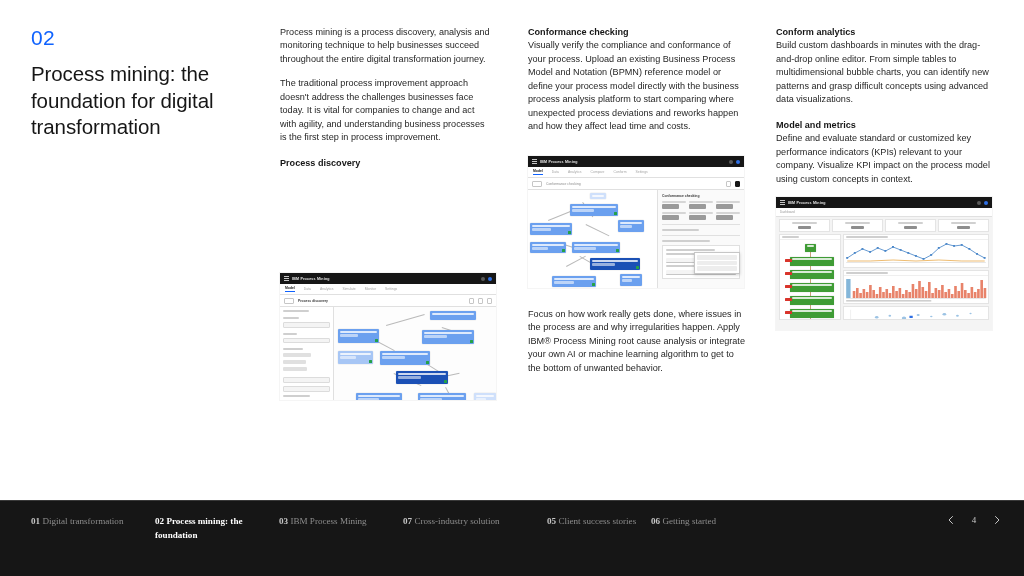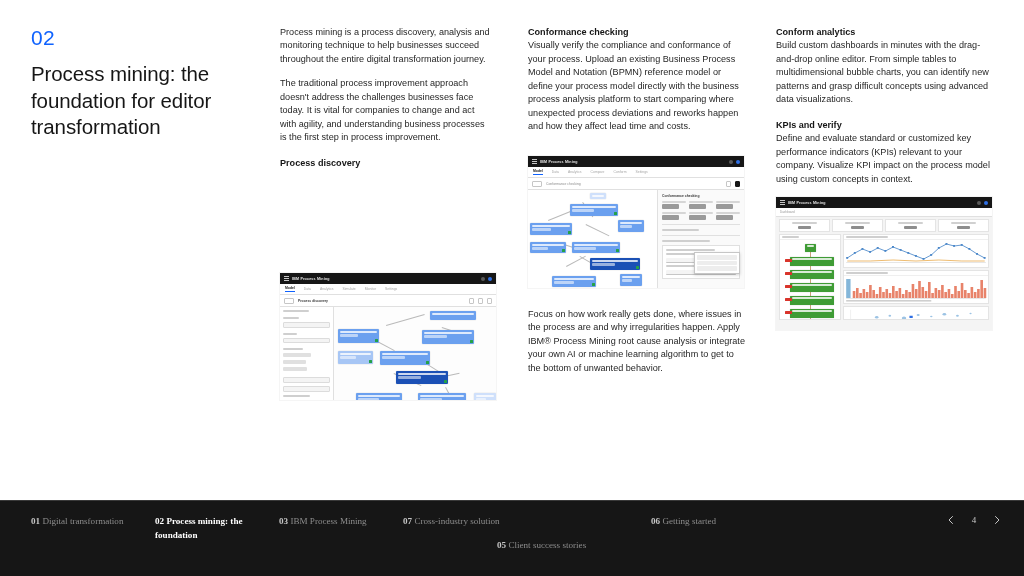--- a/index.html
+++ b/index.html
@@ -173,40 +173,40 @@
     position: absolute; top: 14px; width: 112px;
     font-size: 9.1px; line-height: 1.5; color: #8d8d8d;
   }
   .nav-item .n-num { font-weight: 700; color: #c6c6c6; }
   .nav-item.active { color: #ffffff; font-weight: 700; }
   .nav-item.active .n-num { color: #ffffff; }
   .nav-1 { left: 31px; }
   .nav-2 { left: 155px; }
   .nav-3 { left: 279px; }
   .nav-4 { left: 403px; }
-  .nav-5 { left: 497px; margin-top: 24px; }
+  .nav-5 { left: 547px; }
   .nav-6 { left: 651px; width: 130px; }
 
   .pager {
     position: absolute; right: 22px; top: 14px;
     display: flex; align-items: center; gap: 14px;
     color: #c6c6c6; font-size: 9px;
   }
   .pager .chev { width: 10px; height: 10px; display: block; }
   .pager .chev svg { display: block; }
   .pager .pg-num { min-width: 8px; text-align: center; }
 </style>
 </head>
 <body>
 
 <div class="slide">
 
   <div class="title-col">
     <div class="section-num">02</div>
-    <div class="slide-title">Process mining: the foundation for editor transformation</div>
+    <div class="slide-title">Process mining: the foundation for digital transformation</div>
   </div>
 
   <div class="col col-1">
     <div class="body-text">Process mining is a process discovery, analysis and monitoring technique to help businesses succeed throughout the entire digital transformation journey.</div>
     <div class="body-text">The traditional process improvement approach doesn't address the challenges businesses face today. It is vital for companies to change and act with agility, and understanding business processes is the first step in process improvement.</div>
     <div class="block">
       <div class="sub-head">Process discovery</div>
     </div>
   </div>
 
@@ -220,21 +220,21 @@
   <div class="col" style="left:528px; top:308px; width:218px;">
     <div class="body-text">Focus on how work really gets done, where issues in the process are and why irregularities happen. Apply IBM® Process Mining root cause analysis or integrate your own AI or machine learning algorithm to get to the bottom of unwanted behavior.</div>
   </div>
 
   <div class="col col-3">
     <div class="block block-first">
       <div class="sub-head">Conform analytics</div>
       <div class="body-text">Build custom dashboards in minutes with the drag-and-drop online editor. From simple tables to multidimensional bubble charts, you can identify new patterns and grasp difficult concepts using advanced data visualizations.</div>
     </div>
     <div class="block">
-      <div class="sub-head">KPIs and verify</div>
+      <div class="sub-head">Model and metrics</div>
       <div class="body-text">Define and evaluate standard or customized key performance indicators (KPIs) relevant to your company. Visualize KPI impact on the process model using custom concepts in context.</div>
     </div>
   </div>
 
   <div class="shot" id="shot-discovery">
     <div class="app-bar">
       <span class="burger">
           <i></i>
           <i></i>
           <i></i>

